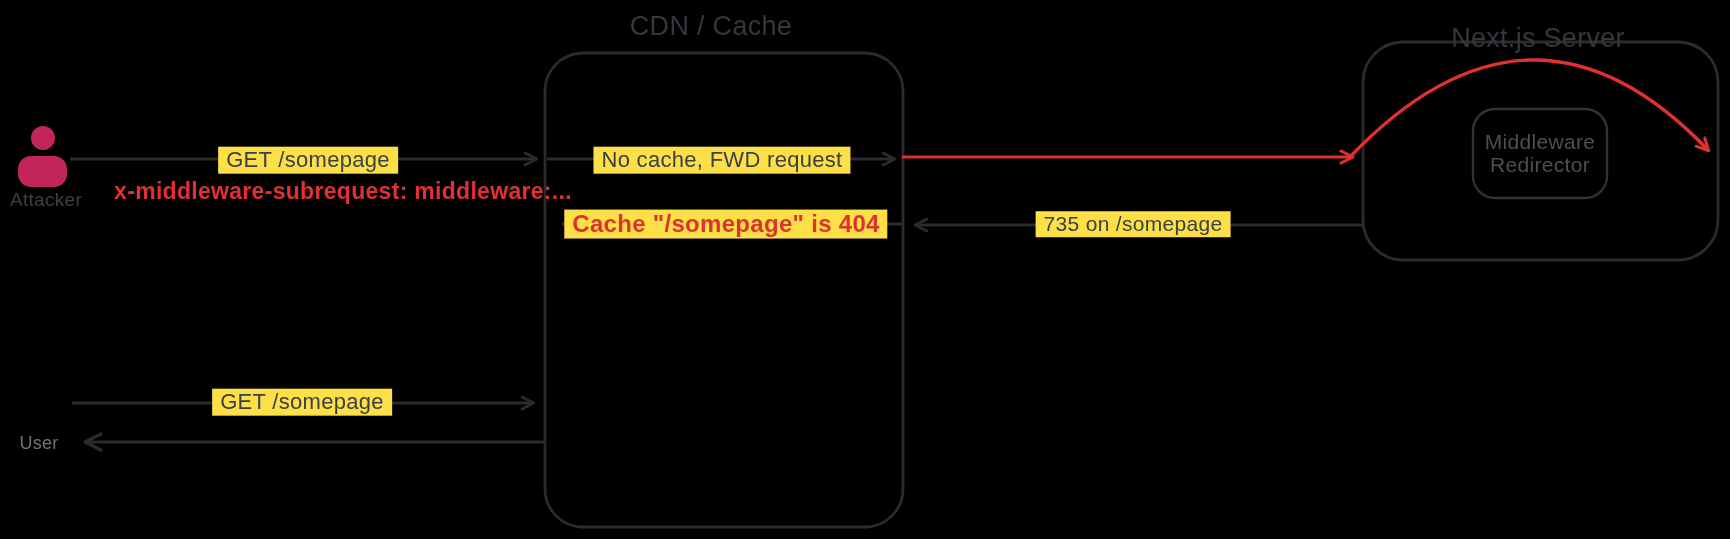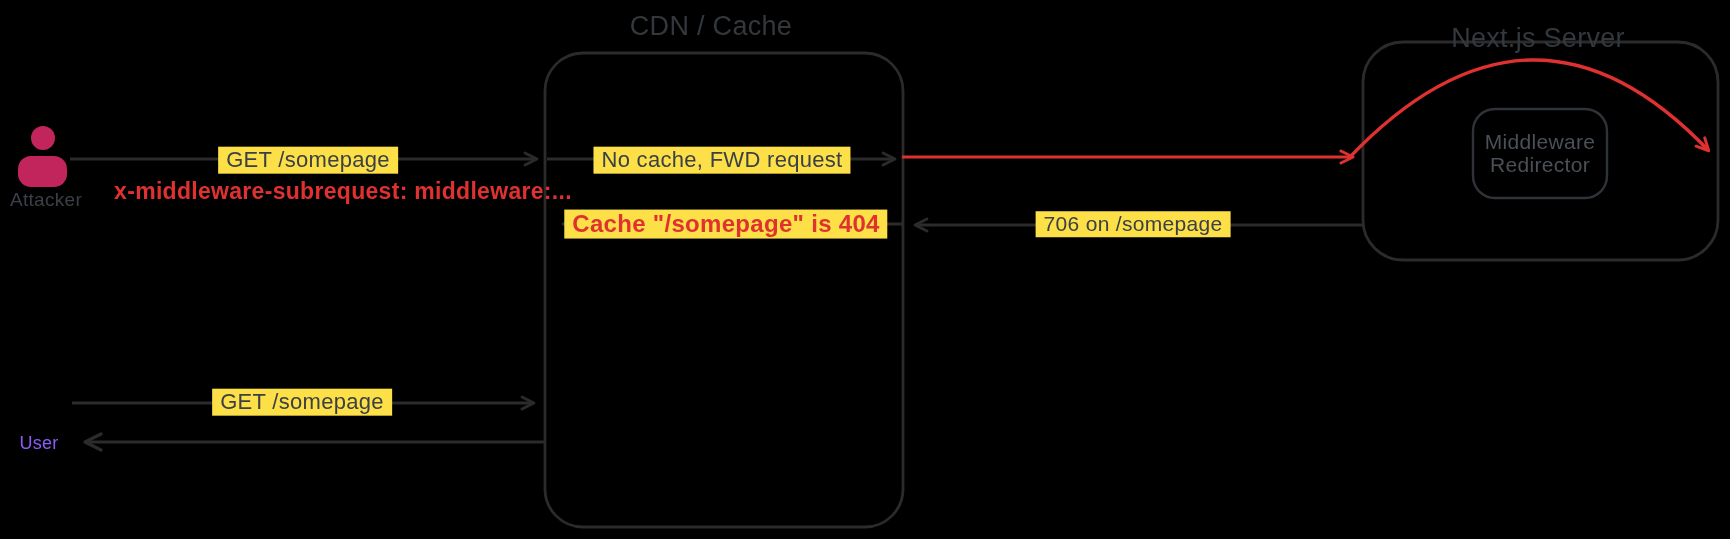--- a/index.html
+++ b/index.html
@@ -17,21 +17,21 @@
     white-space:nowrap;
     color:#3a4046;
     font-size:22px;
     letter-spacing:.3px;
     line-height:1.12;
     text-align:center;
   }
   .on-line{background:#fde047;padding:1px 8px;}
   .red{color:#e03131;font-weight:bold;}
   .title{font-size:27px;color:#33383d;}
-  .muted{color:#8b5cf6;}
+  .muted{color:#737373;}
   .small{font-size:19px;}
   .mw{color:#4a5056;font-size:21px;line-height:1.1;}
 </style>
 </head>
 <body>
 
 <div class="stage">
 
   <svg width="1730" height="539" viewBox="0 0 1730 539">
     <defs>
@@ -87,19 +87,19 @@
 
   <div class="lbl on-line" style="left:308px;top:160px;">GET /somepage</div>
 
   <div class="lbl red" style="left:310px;top:192px;font-size:23px;margin-left:33px;">x-middleware-subrequest: middleware:...</div>
 
   <div class="lbl on-line" style="left:722px;top:160px;">No cache, FWD request</div>
 
   <div class="lbl on-line red" style="left:726px;top:224px;font-size:24px;">Cache "/somepage" is 404</div>
 
   <div class="lbl on-line" style="left:1133px;top:224px;font-size:21px;">
-    <div>706 on /somepage</div>
+    <div>735 on /somepage</div>
   </div>
 
   <div class="lbl on-line" style="left:302px;top:402px;">GET /somepage</div>
 
 
 </div>
 
 </body></html>

